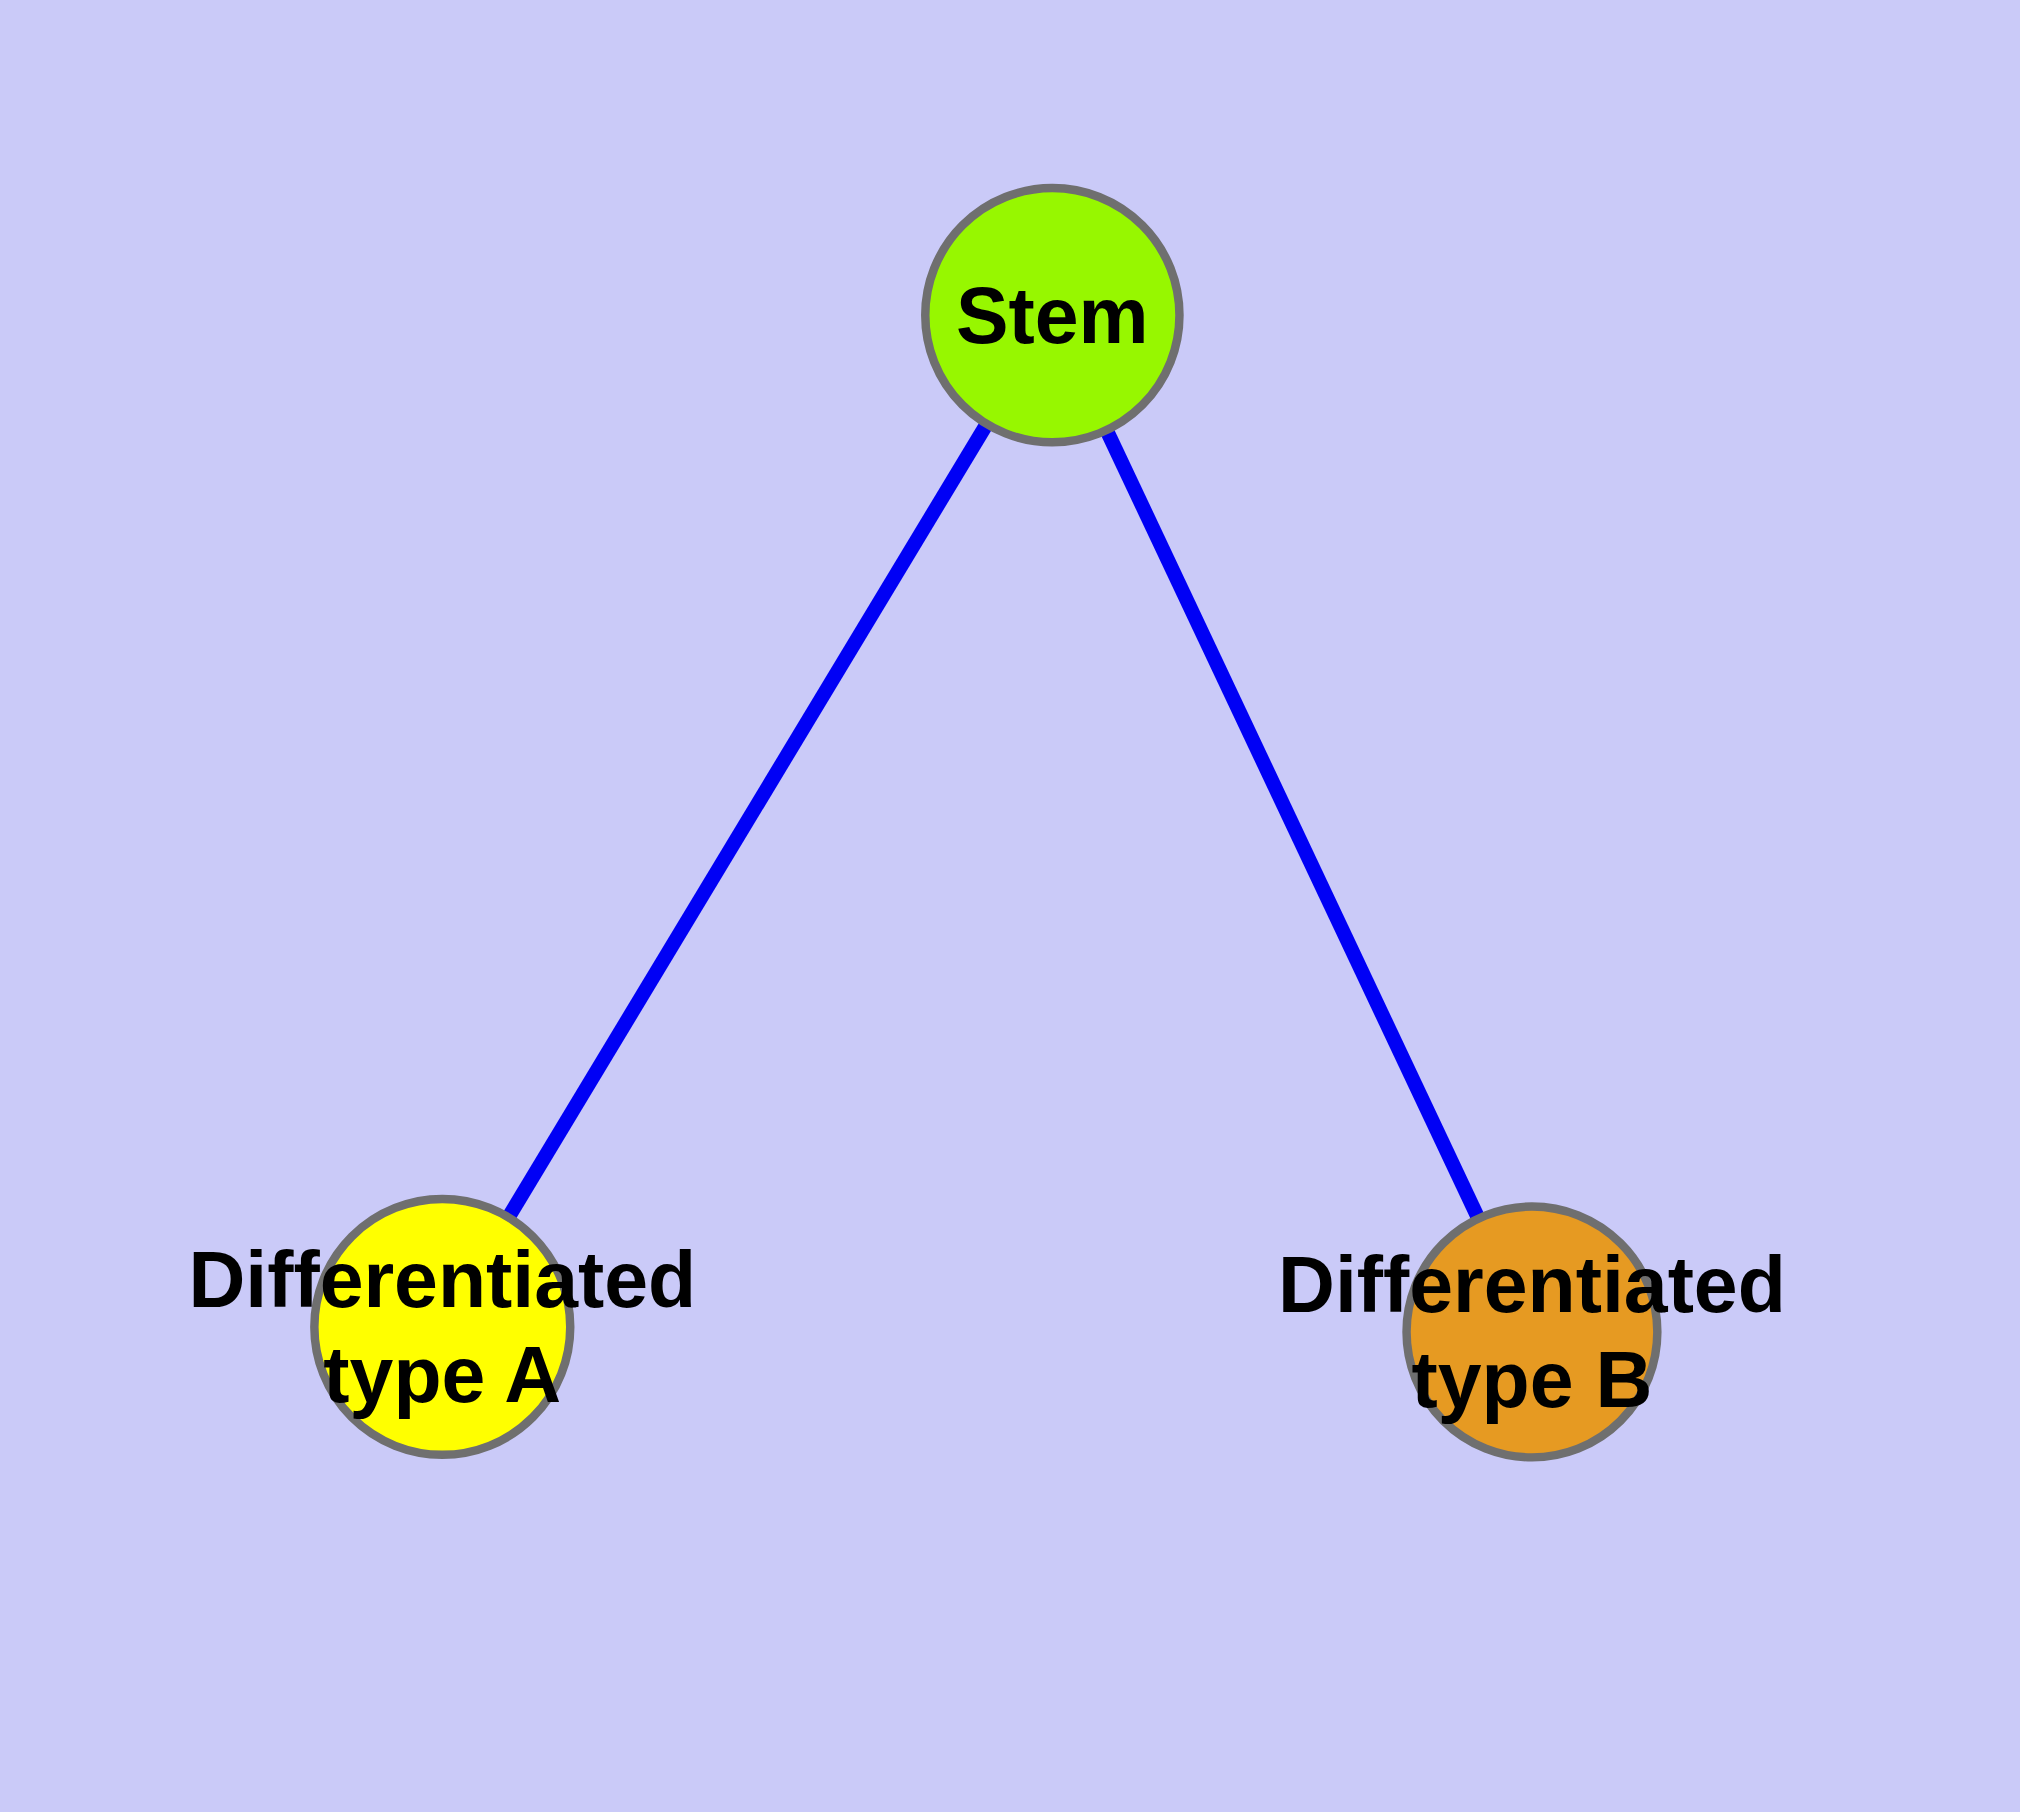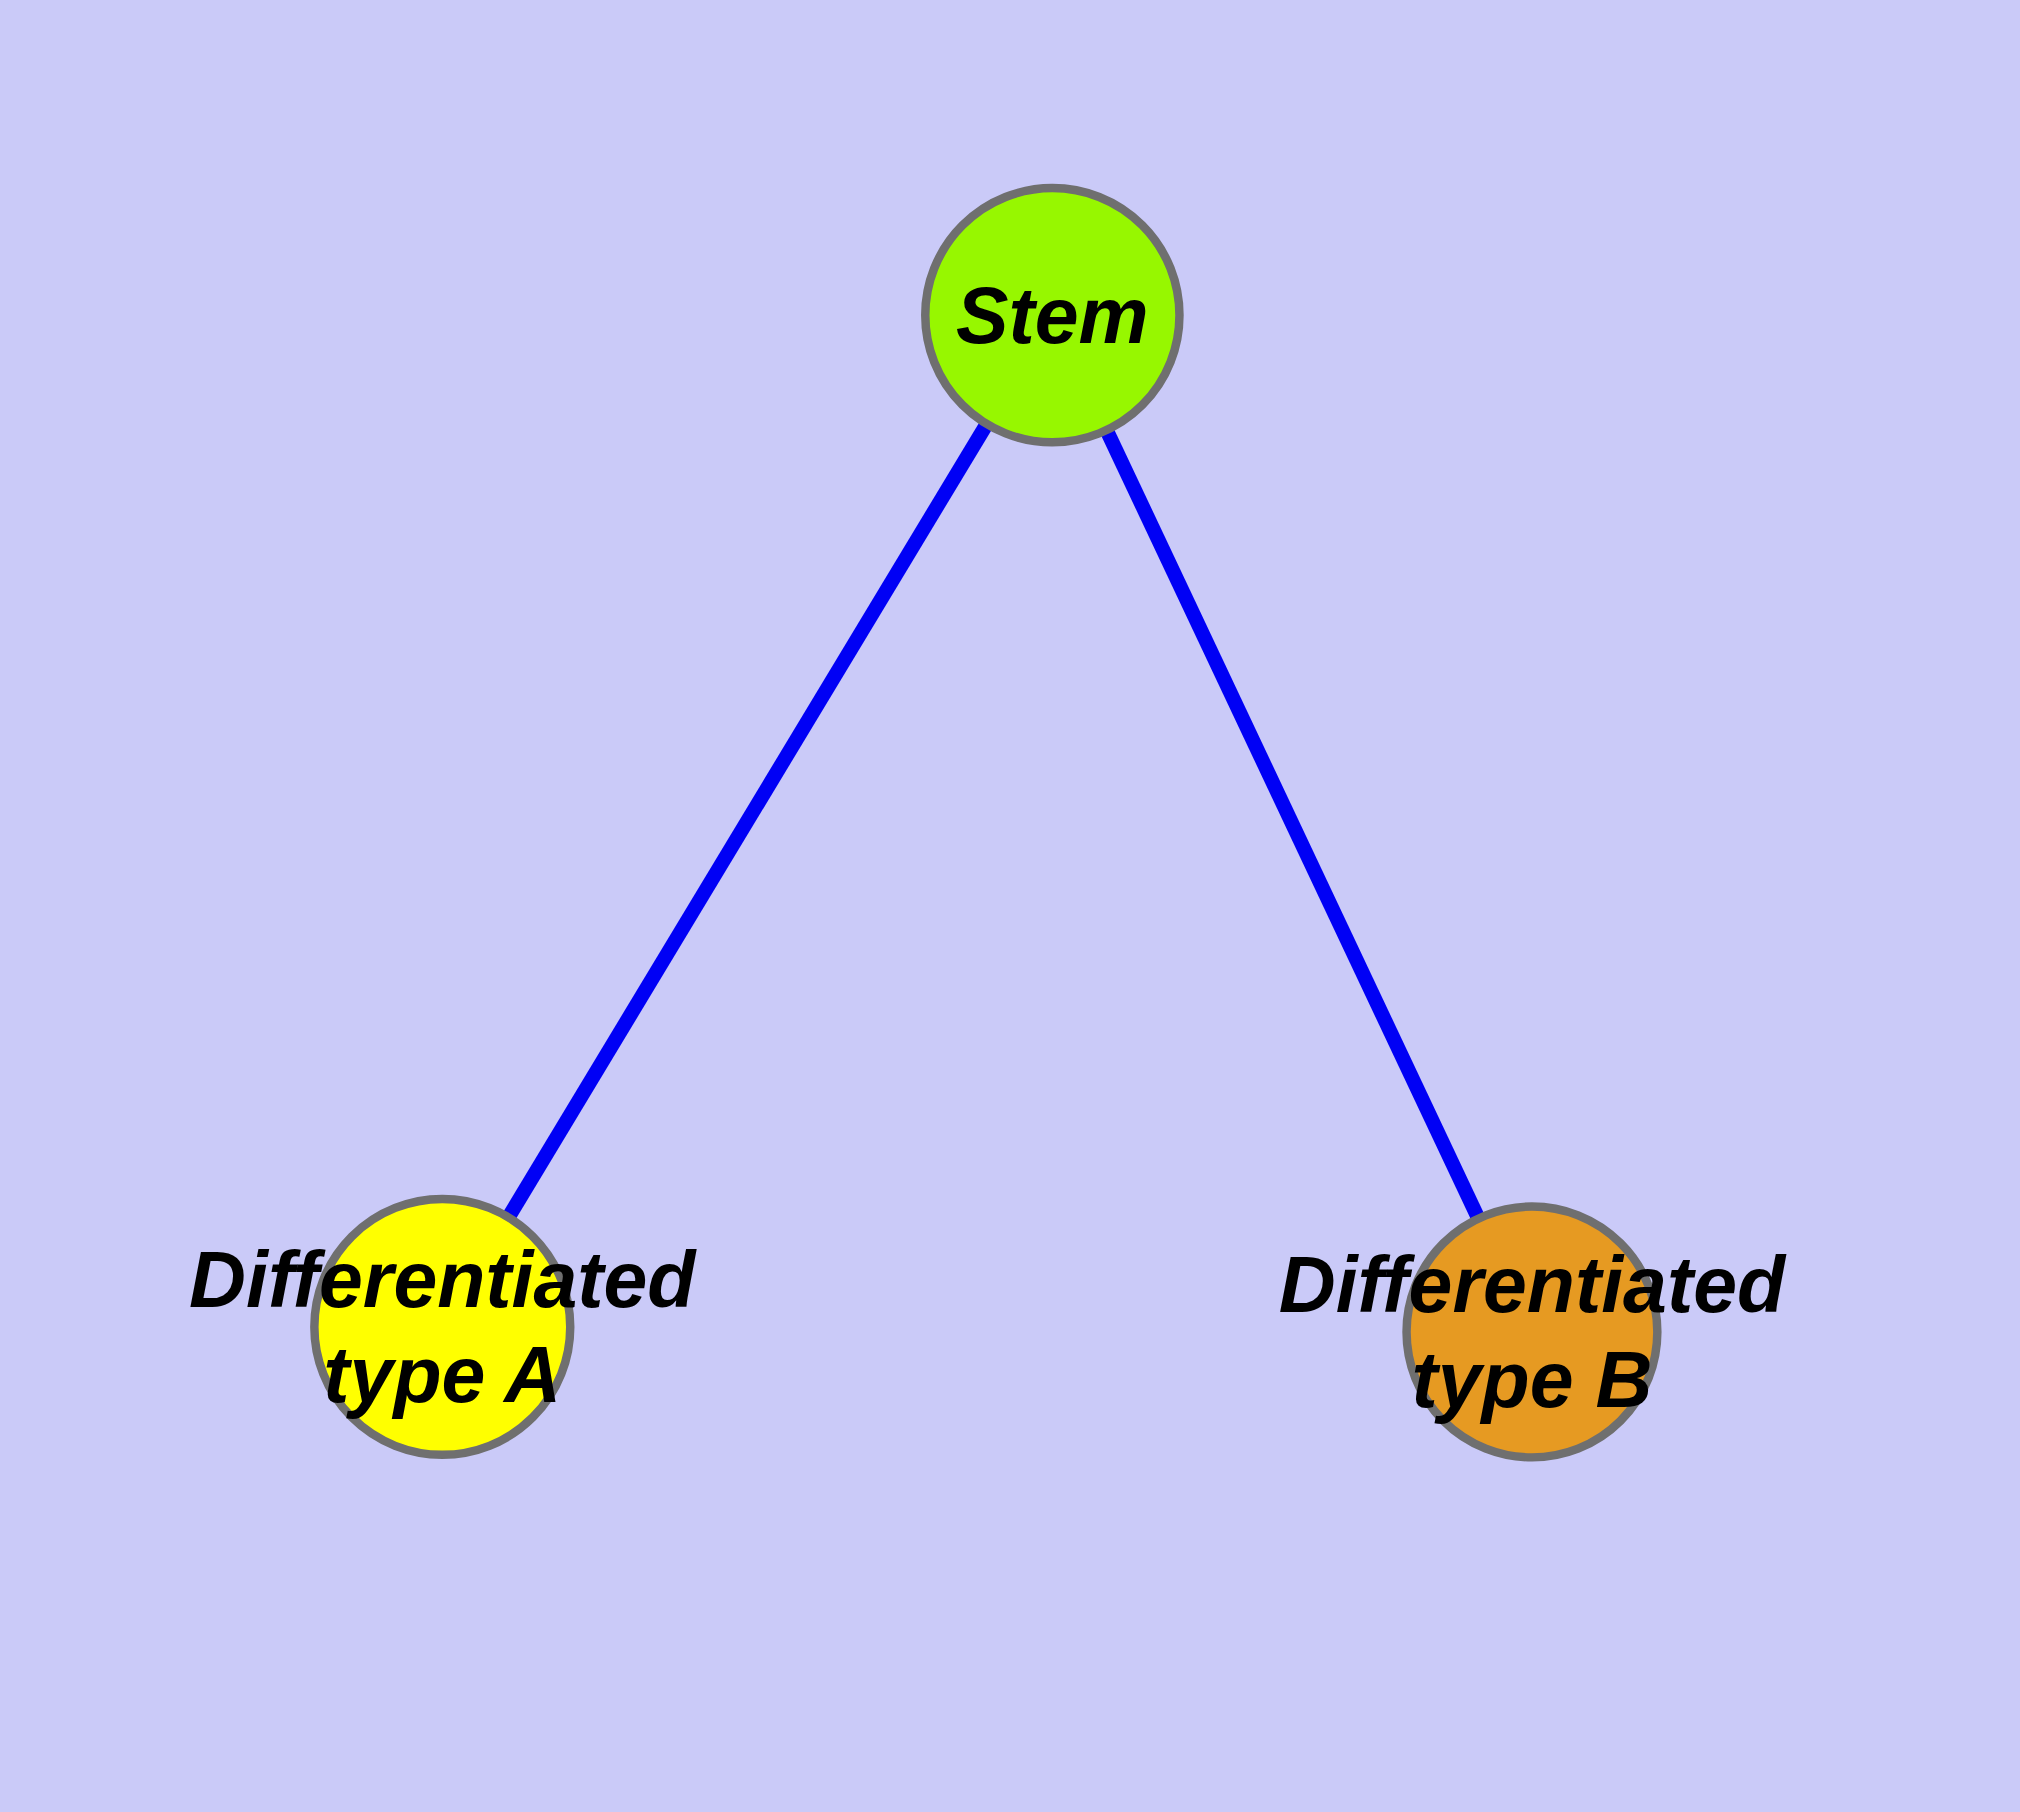--- a/index.html
+++ b/index.html
@@ -5,21 +5,20 @@
   html, body {
     margin: 0;
     padding: 0;
     background: #CACAF8;
     font-family: "Liberation Sans", sans-serif;
   }
   .canvas-wrap {
     width: 100vw;
     max-width: 100%;
     overflow: hidden;
-    font-style: italic;
   }
   svg {
     display: block;
     width: 100%;
     height: auto;
   }
   .node-label {
     font-family: "Liberation Sans", "DejaVu Sans", sans-serif;
     font-weight: bold;
   }

